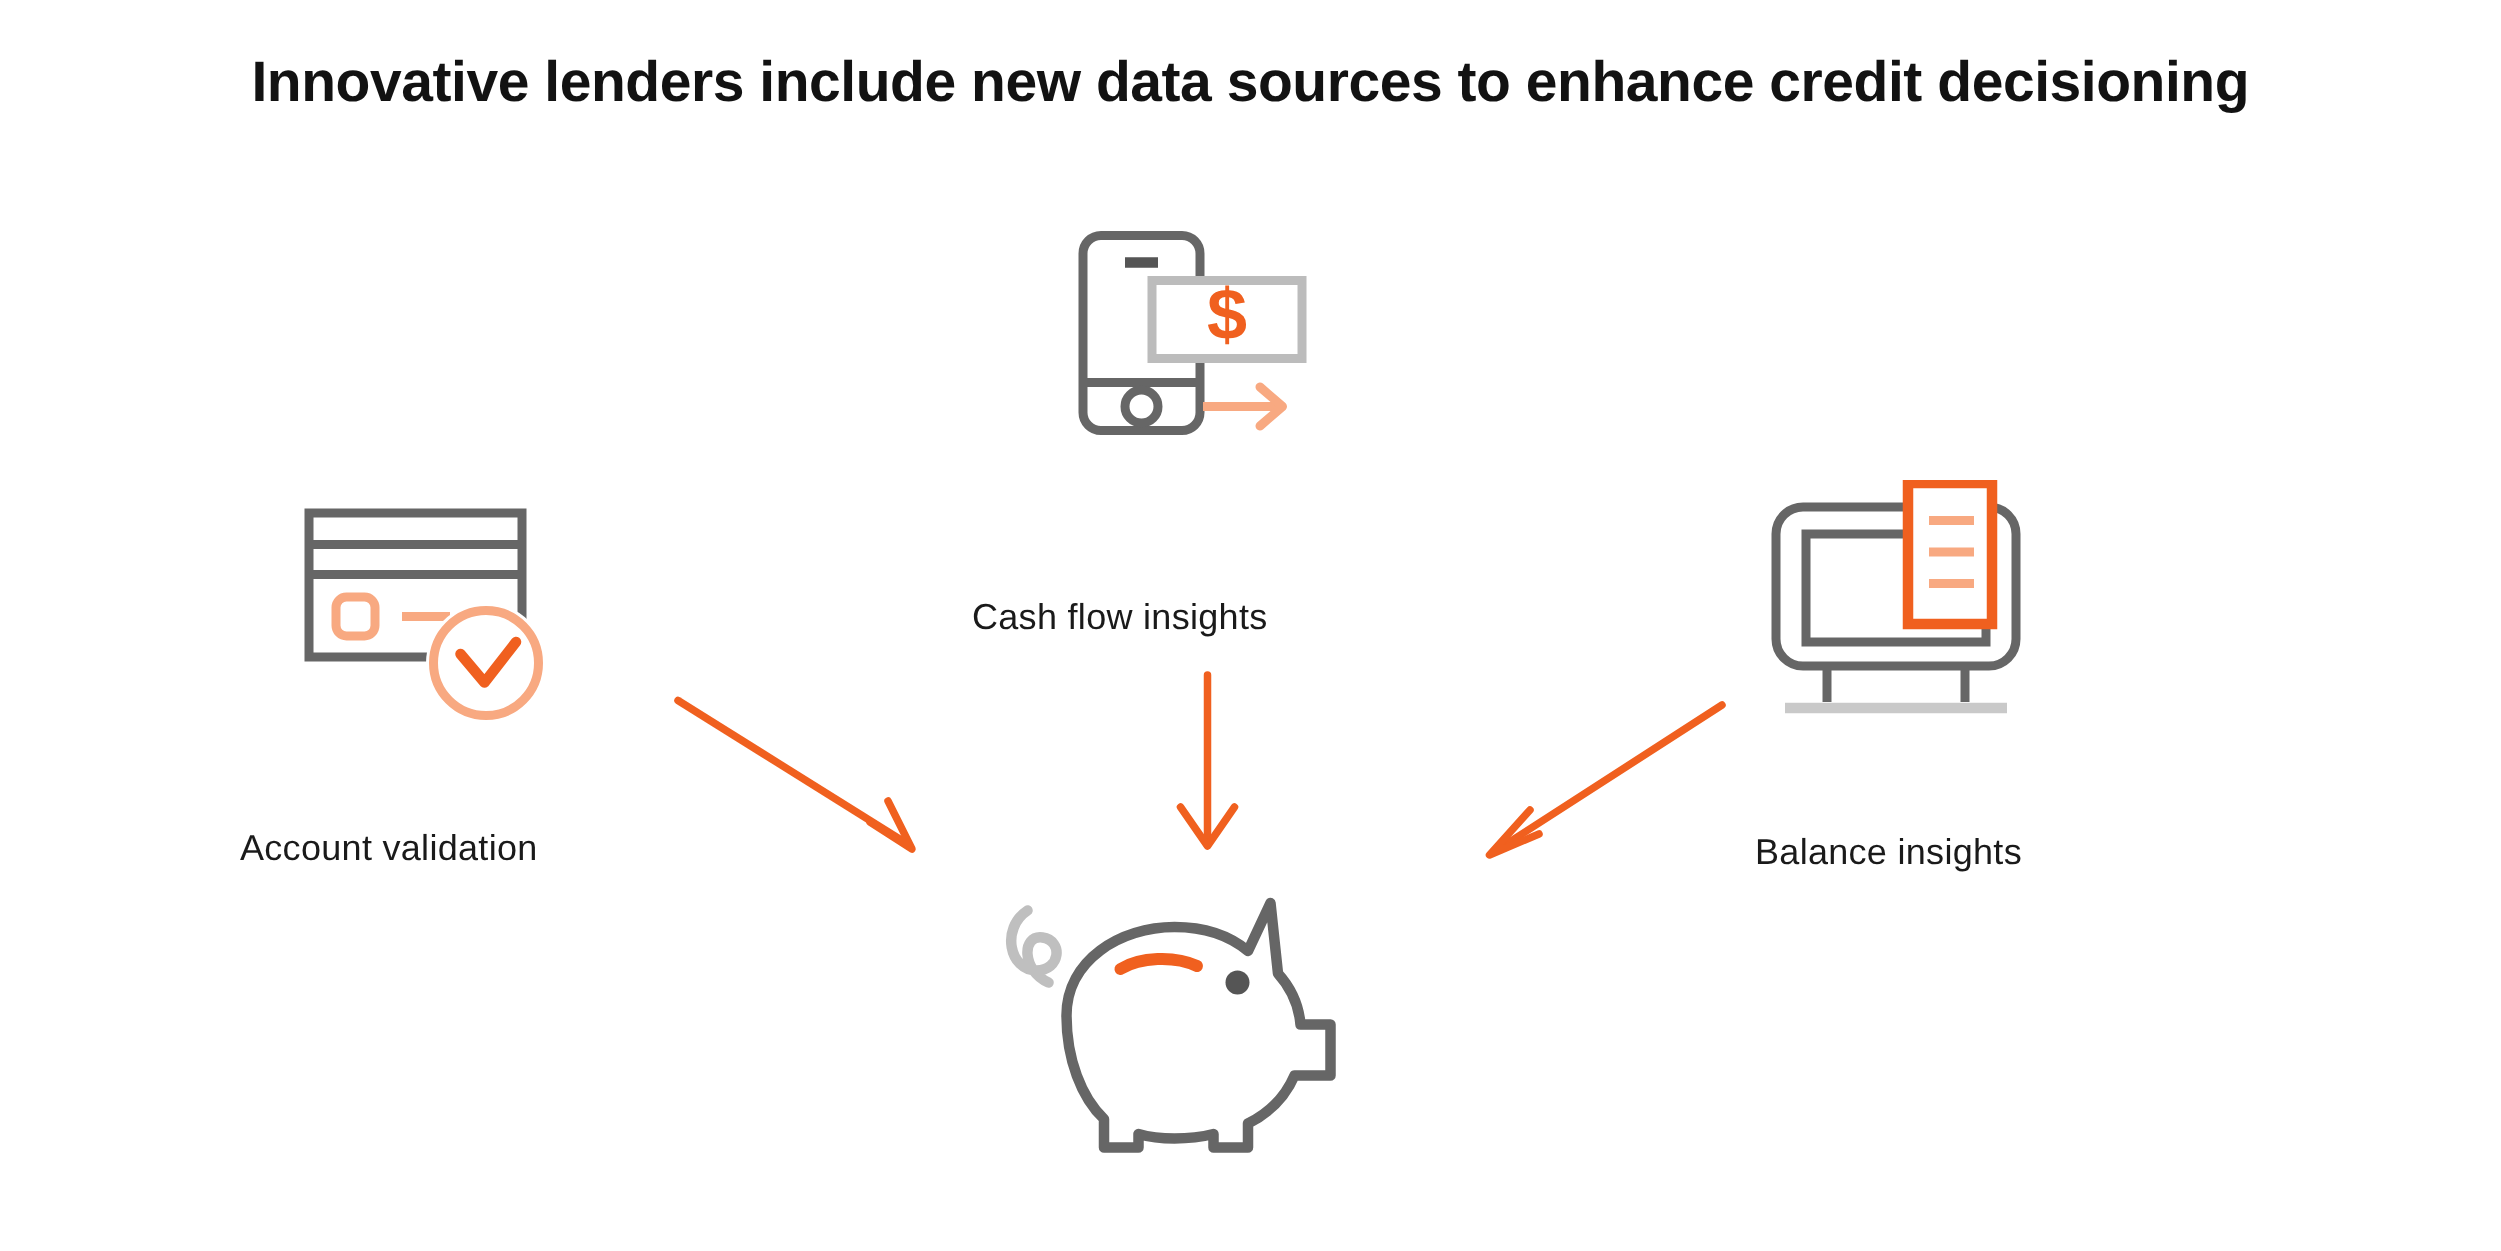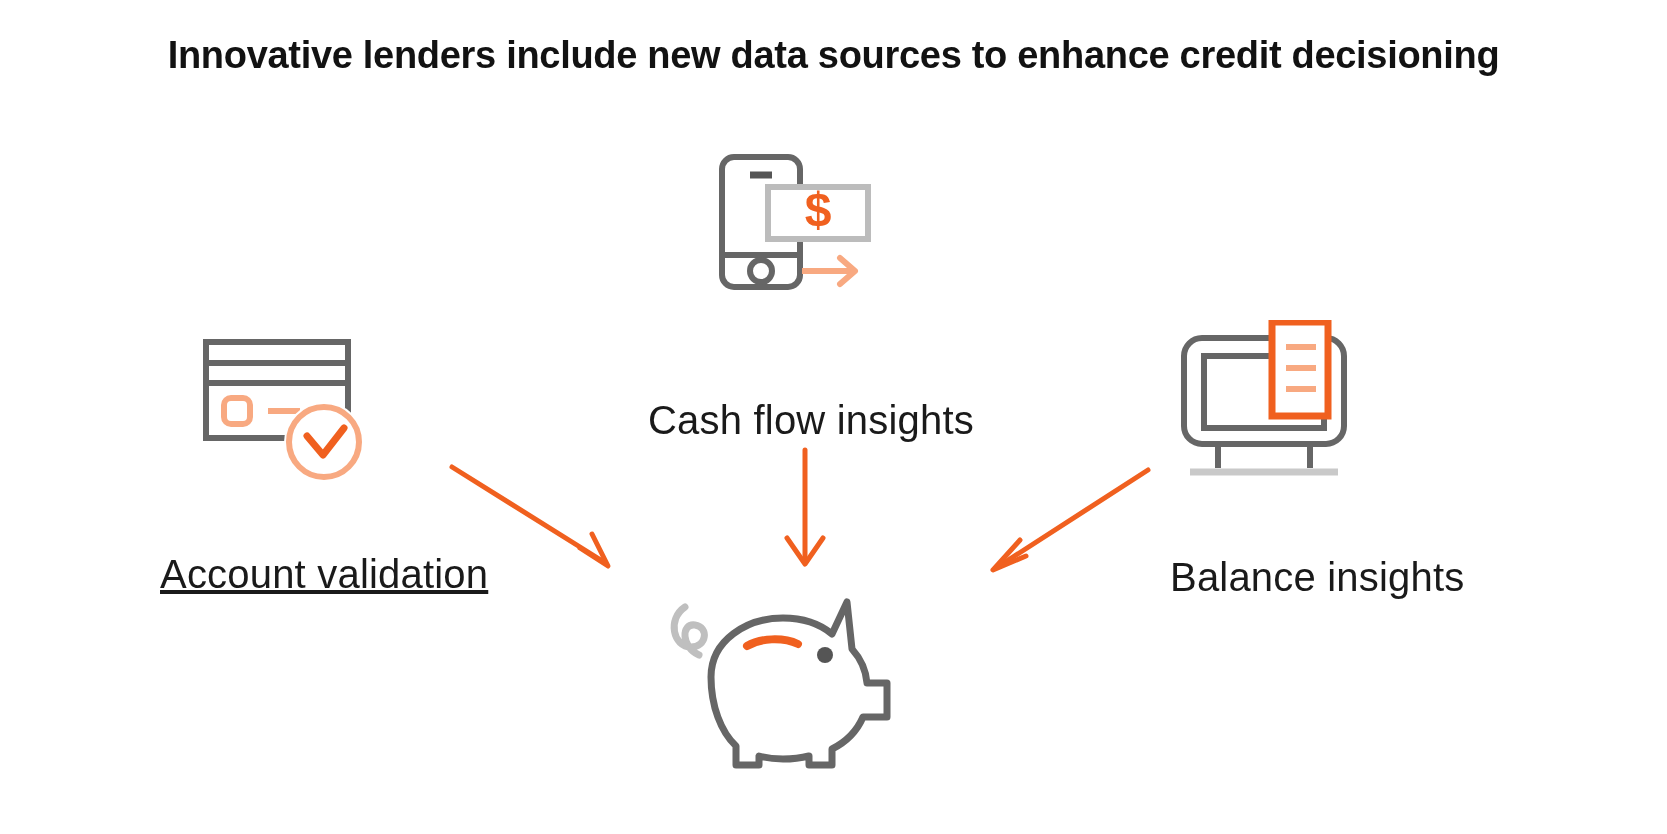--- a/index.html
+++ b/index.html
@@ -32,30 +32,29 @@
     font-weight: bold;
     letter-spacing: -0.3px;
     color: #121212;
     white-space: nowrap;
   }
 
   
   .node-label {
     position: absolute;
     font-family: "Liberation Sans", sans-serif;
-    font-size: 40px;
+    font-size: 24px;
     font-weight: 400;
     color: #1a1a1a;
     white-space: nowrap;
     letter-spacing: 0.2px;
   }
   #label-account-validation {
     left: 160px;
     top: 552px;
-    text-decoration: underline;
   }
   #label-cash-flow {
     left: 648px;
     top: 398px;
   }
   #label-balance-insights {
     left: 1136px;
     top: 555px;
     margin-left: 34px;
   }

